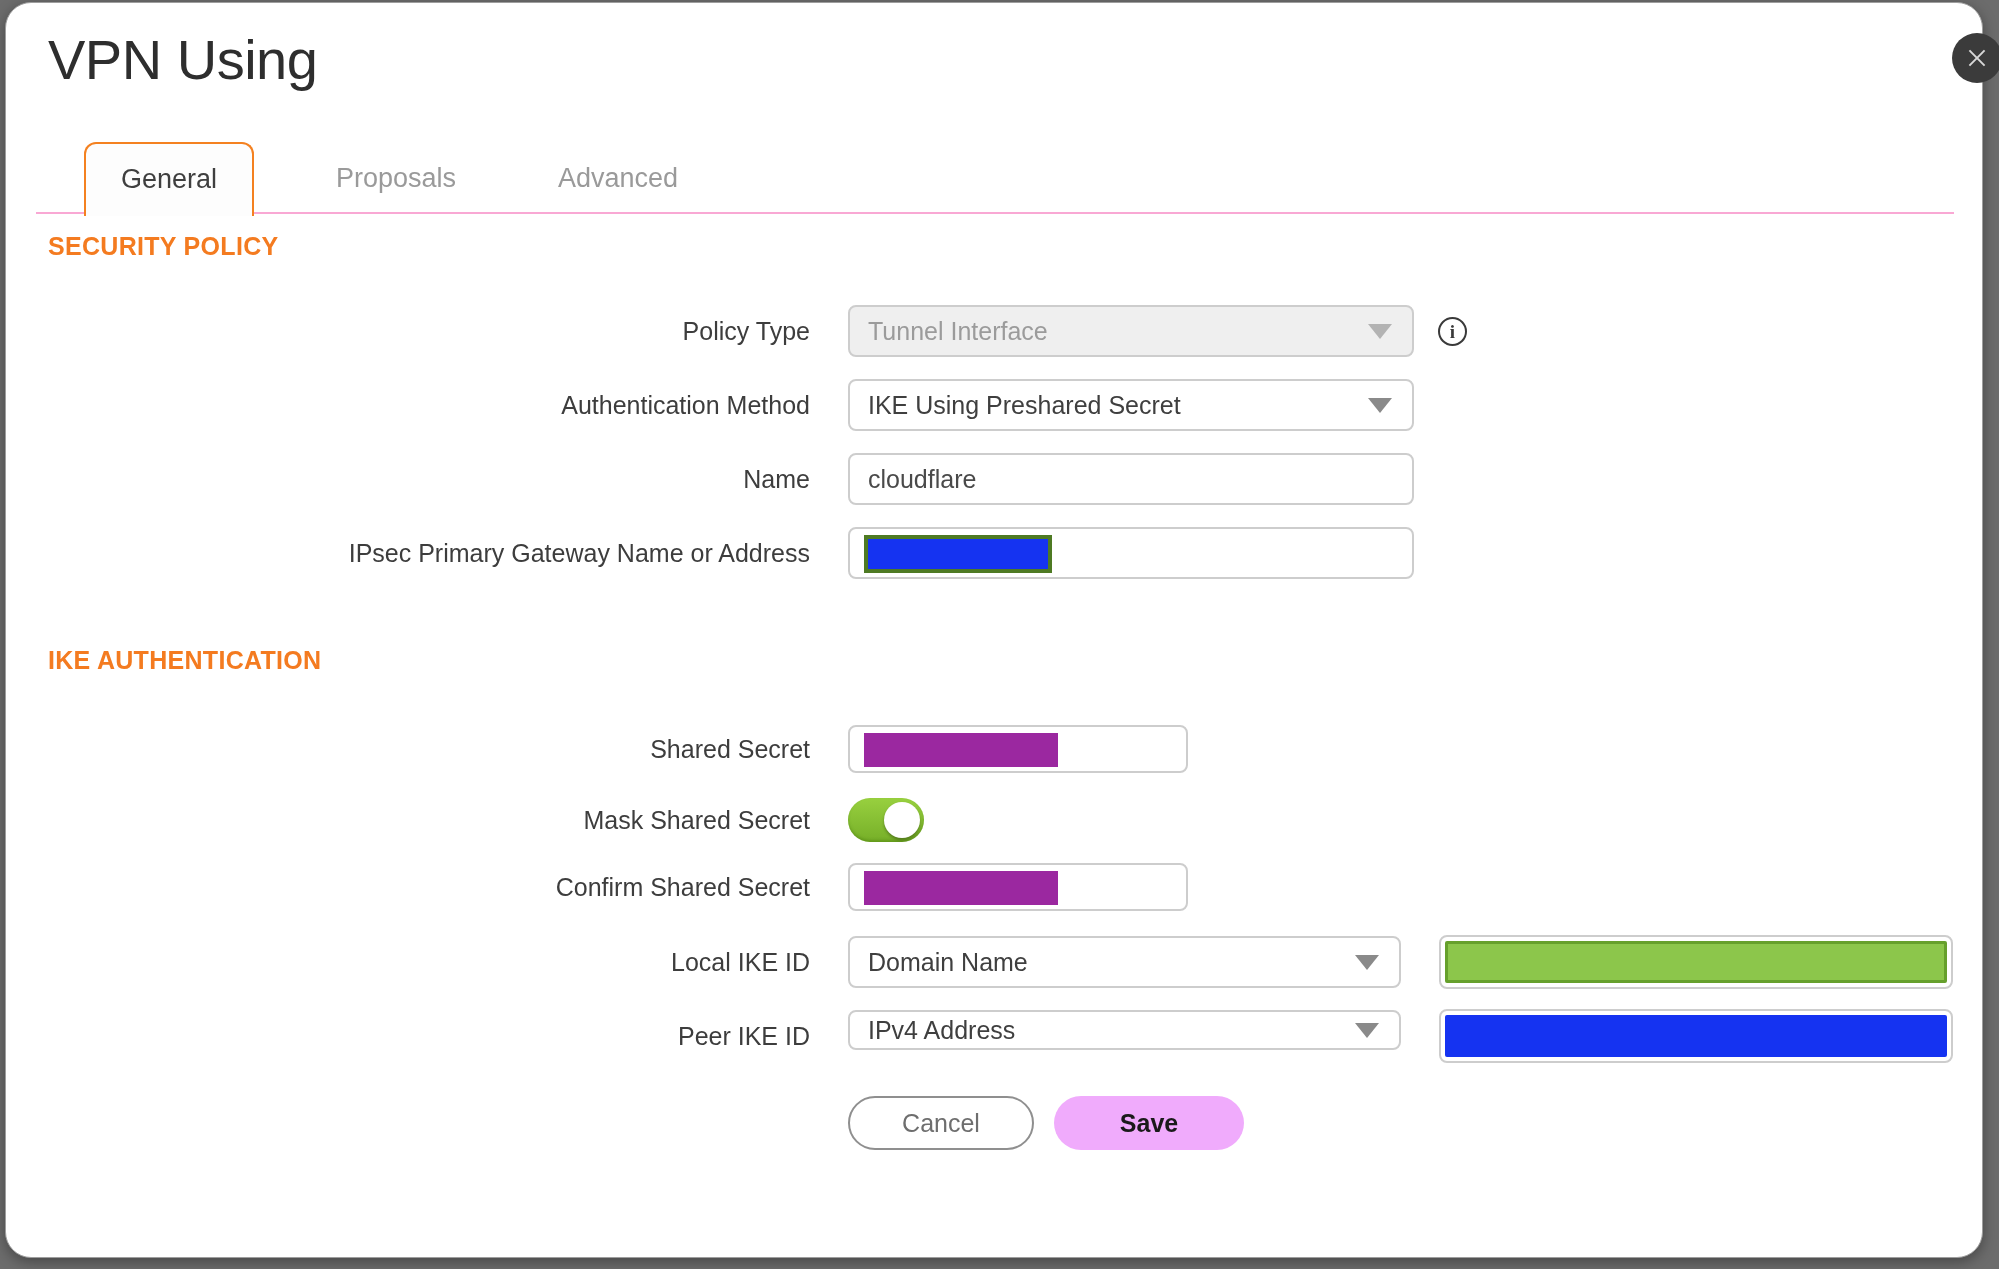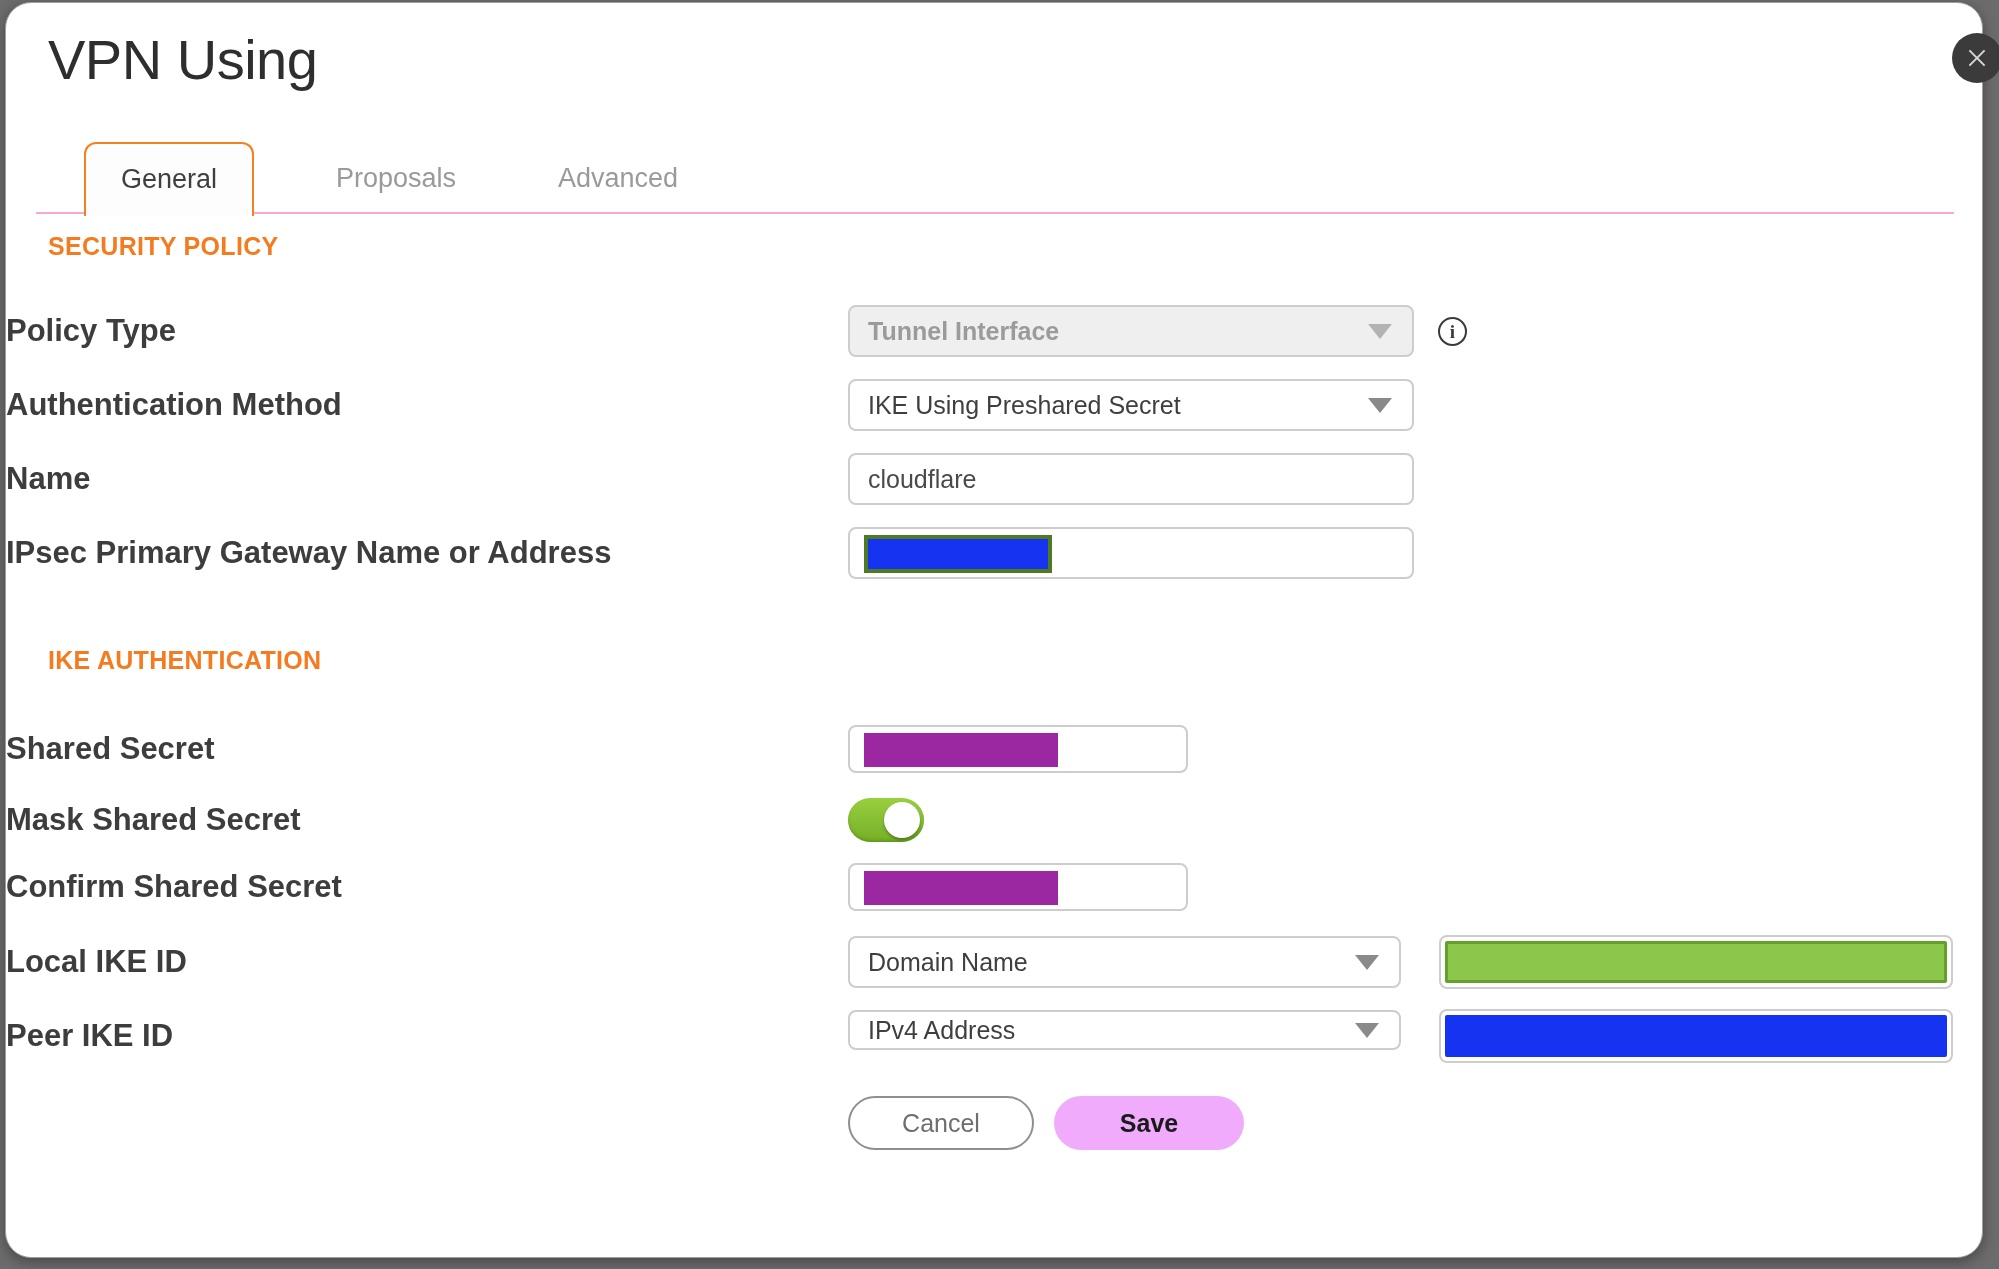--- a/index.html
+++ b/index.html
@@ -81,22 +81,23 @@
     color: #F47B20;
     letter-spacing: 0.3px;
   }
   .st-security { top: 229px; }
   .st-ike      { top: 643px; }
 
   
   .row-label {
     position: absolute;
     left: 0; width: 804px;
-    font-size: 31px;
-    font-weight: 700;
+    text-align: right;
+    font-size: 25px;
+    font-weight: 400;
     color: #3D3D3D;
   }
   .ctl {
     position: absolute;
     left: 842px;
     background: #FFFFFF;
     border: 2px solid #CDCDCD;
     border-radius: 8px;
   }
   .select {
@@ -126,21 +127,21 @@
   .textinput {
     padding-left: 18px;
     display: flex;
     align-items: center;
     font-size: 25px;
     color: #4A4A4A;
   }
 
   
   #lbl-policy  { top: 302px; line-height: 52px; }
-  #sel-policy  { top: 302px; width: 566px; height: 52px; font-weight: bold; }
+  #sel-policy  { top: 302px; width: 566px; height: 52px; }
   #info-policy {
     position: absolute; left: 1432px; top: 314px;
     width: 29px; height: 29px;
     border: 2.5px solid #3A3A3A;
     border-radius: 50%;
     color: #3A3A3A;
     font-size: 19px; font-weight: 600;
     font-family: "Liberation Serif", serif;
     display: flex; align-items: center; justify-content: center;
     cursor: pointer;

